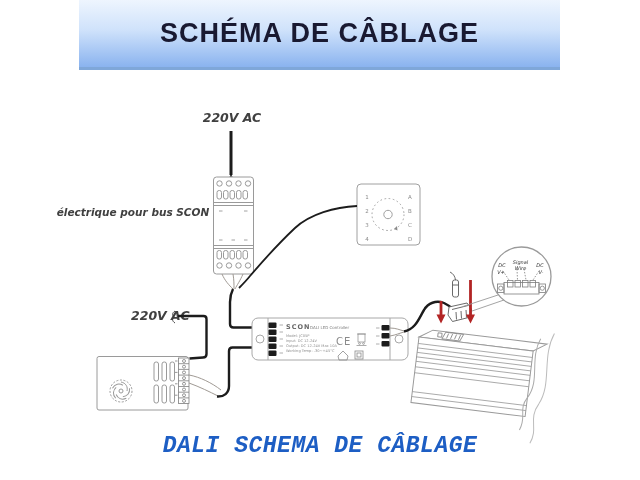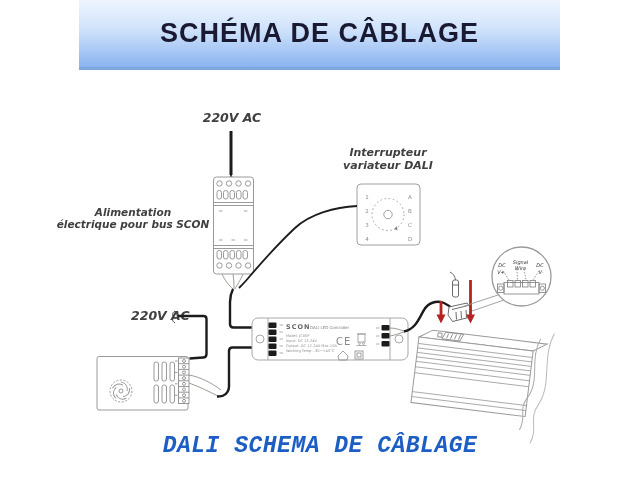--- a/index.html
+++ b/index.html
@@ -36,26 +36,21 @@
 <body>
 
 <div class="page">
 
   <div class="banner">
     <h1>SCHÉMA DE CÂBLAGE</h1>
   </div>
 
   <div class="lbl lbl-mains-top">220V AC</div>
   <div class="lbl lbl-psu">
-    <span class="ln">Alimentation</span>
     <span class="ln">électrique pour bus SCON</span>
-  </div>
-  <div class="lbl lbl-dimmer">
-    <span class="ln">Interrupteur</span>
-    <span class="ln">variateur DALI</span>
   </div>
   <div class="lbl lbl-mains-left">220V AC</div>
   <div class="lbl lbl-driver">LED driver</div>
 
   <div class="caption">DALI SCHEMA DE CÂBLAGE</div>
 
   <svg width="640" height="480" viewBox="0 0 640 480">
 
     <g stroke="#1c1c1c" fill="none">
       <path d="M231,131 L231,175" stroke-width="3"></path>

